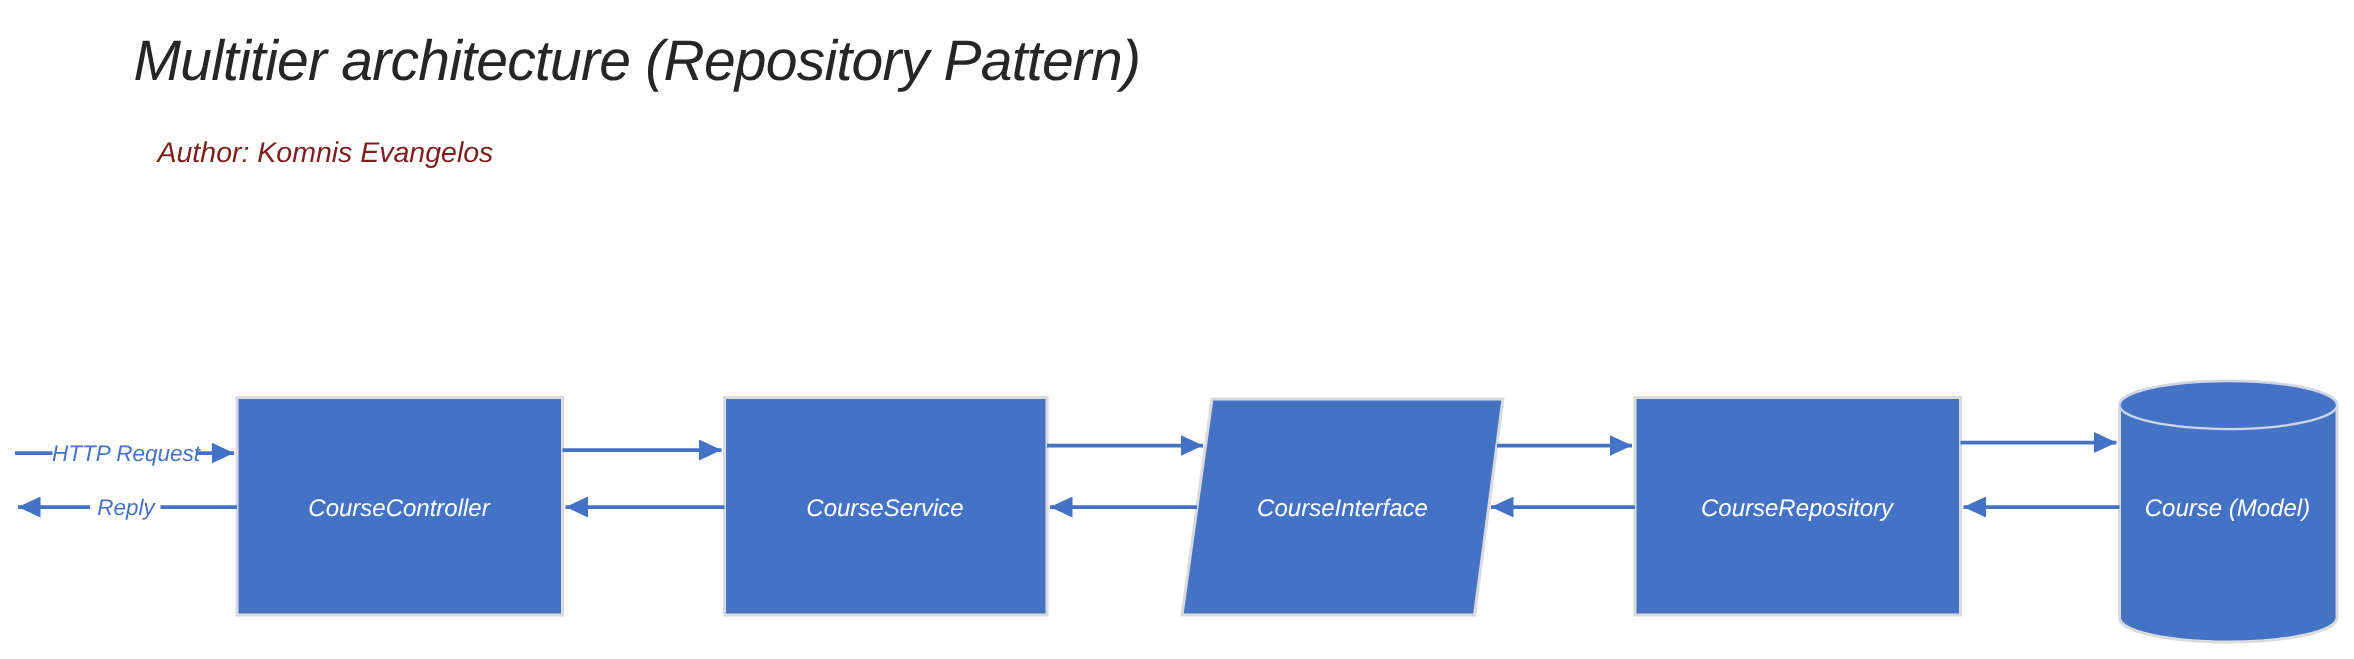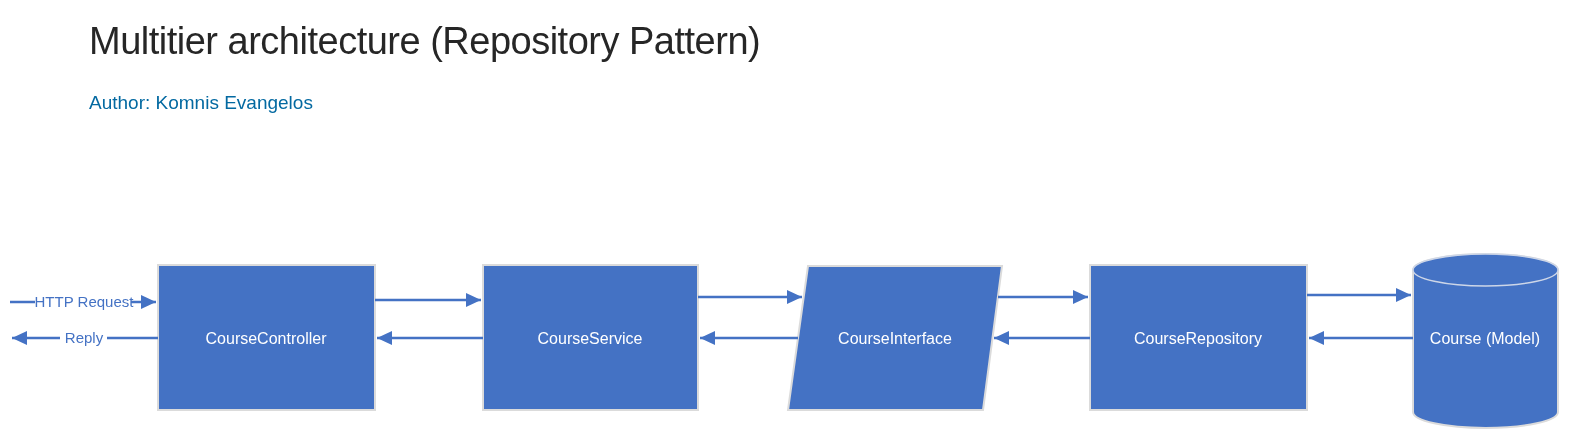--- a/index.html
+++ b/index.html
@@ -7,39 +7,40 @@
     padding: 0;
     background: #ffffff;
     font-family: "Liberation Sans", sans-serif;
   }
   .canvas {
     position: relative;
     width: 1569px;
     height: 439px;
     background: #ffffff;
     overflow: hidden;
+    font-style: italic;
   }
   .page-title {
     position: absolute;
     left: 89px;
     top: 20px;
     margin: 0;
     font-size: 38px;
     font-weight: 400;
     color: #262626;
     white-space: nowrap;
     letter-spacing: -0.5px;
   }
   .author {
     position: absolute;
-    left: 89px;
+    left: 105px;
     top: 92px;
     font-size: 19px;
     font-weight: 400;
-    color: #0369a1;
+    color: #7f1d1d;
     white-space: nowrap;
   }
   .diagram-svg {
     position: absolute;
     left: 0;
     top: 0;
   }
   .node-shape {
     fill: #4472C4;
     stroke: #dbdbdb;

